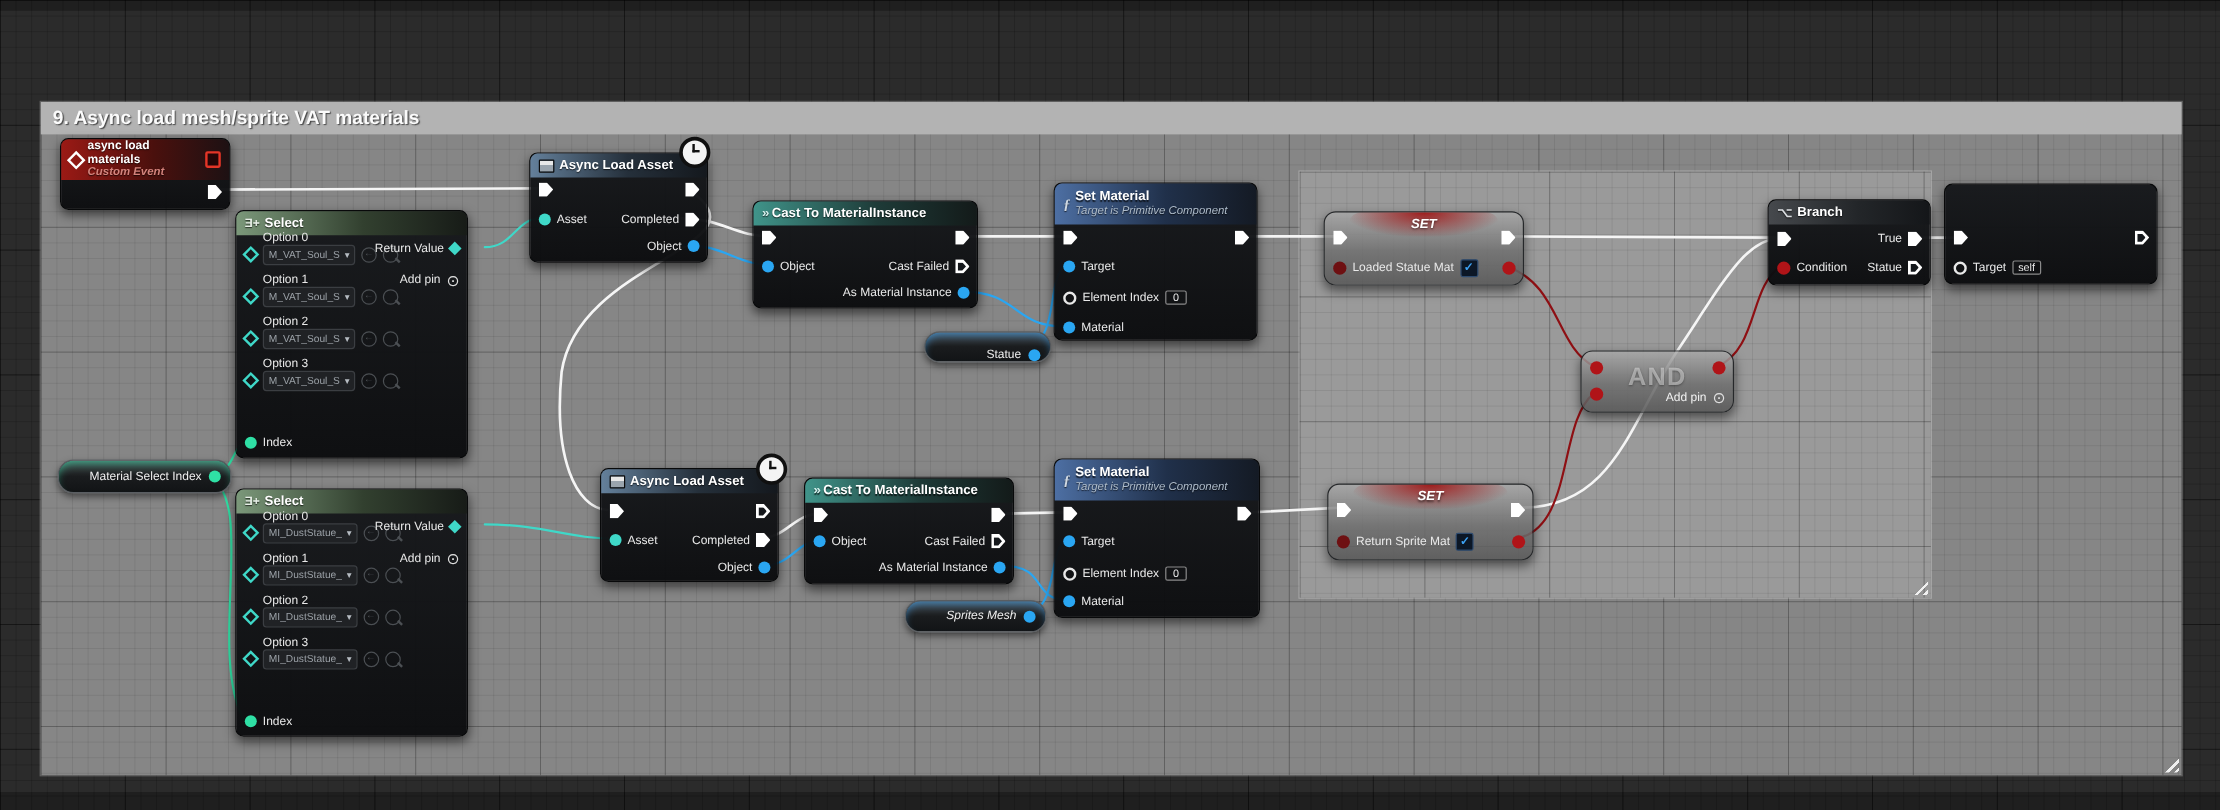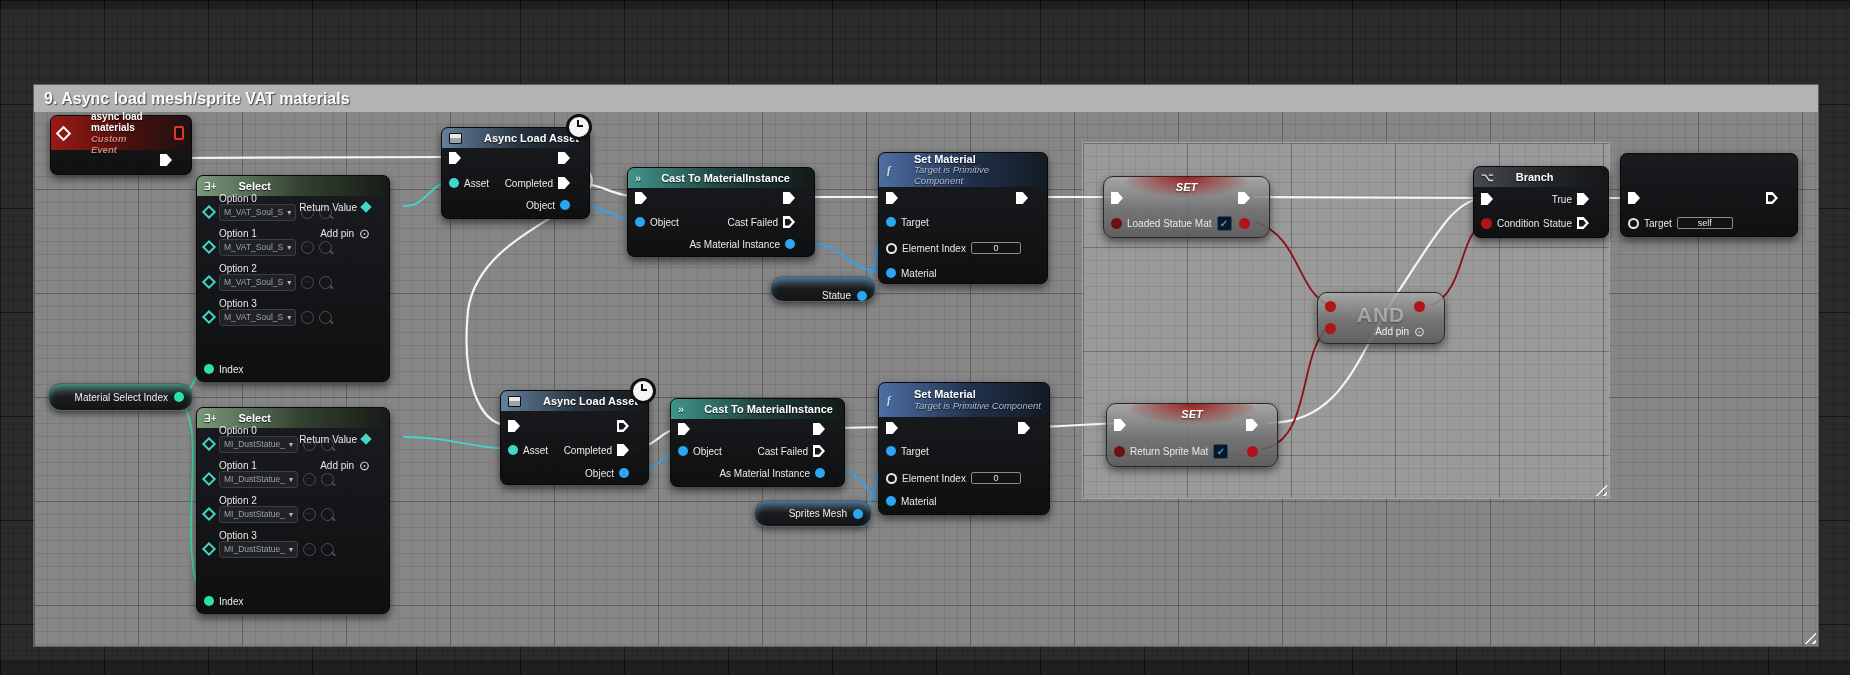--- a/index.html
+++ b/index.html
@@ -24,21 +24,21 @@
     background-size:104px 104px,104px 104px,13px 13px,13px 13px;}
   .comment .c-header{position:absolute;left:0;right:0;top:0;display:flex;align-items:center;
     padding:0 10px;font-weight:bold;color:#fbfbfb;text-shadow:1px 1px 1px rgba(40,40,40,.8);}
   .resize-handle{position:absolute;right:2px;bottom:2px;width:13px;height:13px;
     clip-path:polygon(100% 0,100% 100%,0 100%);
     background:repeating-linear-gradient(135deg,#f0f0f0 0 2px,transparent 2px 5px);}
   
   .node{position:absolute;border-radius:7px;border:1px solid #08090a;
     background:linear-gradient(180deg,rgba(22,24,27,.97),rgba(11,12,14,.97));
     box-shadow:0 4px 9px rgba(0,0,0,.55);color:#e8e8e8;}
-  .nh{display:flex;align-items:center;gap:22px;padding:0 7px;border-radius:6px 6px 0 0;
+  .nh{display:flex;align-items:center;gap:4px;padding:0 7px;border-radius:6px 6px 0 0;
     color:#fff;font-weight:bold;font-size:11px;text-shadow:0 1px 1px rgba(0,0,0,.7);}
   .nh.one{height:20px;}
   .nh.two{height:34px;}
   .nh .tcol{display:flex;flex-direction:column;line-height:1.15;}
   .nh .sub{font-weight:normal;font-style:italic;font-size:9.5px;color:#aebccb;}
   .hdr-event{background:linear-gradient(90deg,#9b1a15,#4a100d 55%,#1d1113);}
   .hdr-event .sub{color:#d4837c;font-weight:bold;}
   .hdr-select{background:linear-gradient(90deg,#7b987a,#32402f 55%,#171b17);}
   .hdr-async{background:linear-gradient(90deg,#64809b,#25303b 55%,#14181d);}
   .hdr-cast{background:linear-gradient(90deg,#40948a,#1e3b38 55%,#131a19);}
@@ -58,36 +58,36 @@
     font-size:21px;letter-spacing:1px;color:rgba(255,255,255,.45);text-shadow:0 1px 2px rgba(0,0,0,.35);}
   
   .var-pill{position:absolute;display:flex;align-items:center;justify-content:flex-end;gap:6px;
     padding:0 8px;border-radius:13px;border:1px solid #5a5e62;color:#efefef;font-size:10px;
     background:linear-gradient(180deg,#45484b,#1a1c1e 50%,#121416);box-shadow:0 3px 6px rgba(0,0,0,.5);}
   .sheen-blue{box-shadow:inset 0 5px 8px -3px rgba(70,160,230,.8),0 3px 6px rgba(0,0,0,.5);}
   .sheen-green{box-shadow:inset 0 5px 8px -3px rgba(60,220,170,.7),0 3px 6px rgba(0,0,0,.5);}
   
   .pin-row{position:absolute;display:flex;align-items:center;gap:5px;height:14px;font-size:10px;white-space:nowrap;}
   .pin-row.l{left:7px;}
-  .pin-row.r{right:19px;flex-direction:row-reverse;}
+  .pin-row.r{right:6px;flex-direction:row-reverse;}
   .exec{width:12px;height:12px;background:#fff;position:relative;flex:0 0 auto;
     clip-path:polygon(0 0,55% 0,100% 50%,55% 100%,0 100%);}
   .exec.hollow::after{content:"";position:absolute;left:2px;top:2.5px;right:3px;bottom:2.5px;
     clip-path:polygon(0 0,55% 0,100% 50%,55% 100%,0 100%);background:#15181c;}
   .cpin{width:10px;height:10px;border-radius:50%;flex:0 0 auto;}
   .cpin.hollow{width:7px;height:7px;background:transparent!important;border:2px solid;}
   .blue{background:#2aa6f2;border-color:#2aa6f2;}
   .cyan{background:#3fd8c8;border-color:#3fd8c8;}
   .green{background:#2fe0a5;border-color:#2fe0a5;}
   .red{background:#b01418;border-color:#8e1014;width:11px;height:11px;}
   .red.dim{background:#6e1012;}
   .dpin{width:8px;height:8px;transform:rotate(45deg);flex:0 0 auto;}
   .dpin.hollow{border:2px solid #3fd8c8;width:6px;height:6px;}
   .dpin.fill{background:#3fd8c8;}
-  .valbox{border:1px solid #8a8a8a;border-radius:2px;padding:0 20px;font-size:9px;color:#e8e8e8;min-width:8px;text-align:center;}
+  .valbox{border:1px solid #8a8a8a;border-radius:2px;padding:0 4px;font-size:9px;color:#e8e8e8;min-width:8px;text-align:center;}
   .checkbox{width:13px;height:13px;background:#0c1726;border:1px solid #2d4a6e;border-radius:2px;
     display:flex;align-items:center;justify-content:center;}
   .checkbox::after{content:"✓";color:#3da2f4;font-size:10px;font-weight:bold;}
   
   .dropdown{display:flex;align-items:center;gap:4px;background:#202225;border:1px solid #3b3e42;
     border-radius:3px;color:#9ba1a7;font-size:8.5px;padding:1px 4px;height:13px;}
   .dropdown .chev::before{content:"▾";font-size:8px;color:#b6bcc2;}
   .mini-icon{width:11px;height:11px;border-radius:50%;border:1.5px solid #4b4f53;position:relative;flex:0 0 auto;}
   .mini-icon.use::after{content:"←";position:absolute;left:1px;top:-1px;font-size:8px;color:#4b4f53;}
   .mini-icon.browse{border-radius:50%;}
@@ -310,21 +310,21 @@
 </div>
 
 <div class="var-pill sheen-green" style="left:48px;top:383px;width:127px;height:26px;">
   <span>Material Select Index</span>
   <span class="cpin green"></span>
 </div>
 <div class="var-pill sheen-blue" style="left:770px;top:276px;width:88px;height:24px;align-items:flex-end;">
   <span>Statue</span>
   <span class="cpin blue"></span>
 </div>
-<div class="var-pill sheen-blue" style="left:754px;top:500px;width:100px;height:25px;">
+<div class="var-pill sheen-blue" style="left:754px;top:500px;width:100px;height:25px;font-style:italic;">
   <span>Sprites Mesh</span>
   <span class="cpin blue"></span>
 </div>
 
 <div class="node" style="left:441px;top:127px;width:147px;height:90px;">
   <div class="nh one hdr-async">
         <span class="icon-asset"></span>
     <span>Async Load Asset</span>
       </div>
   <div class="pin-row l" style="top:23px;">

